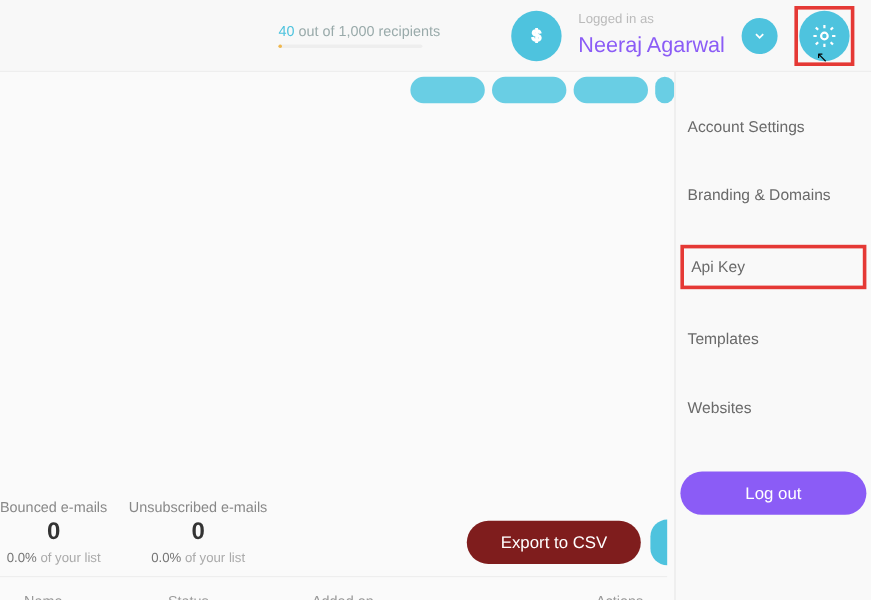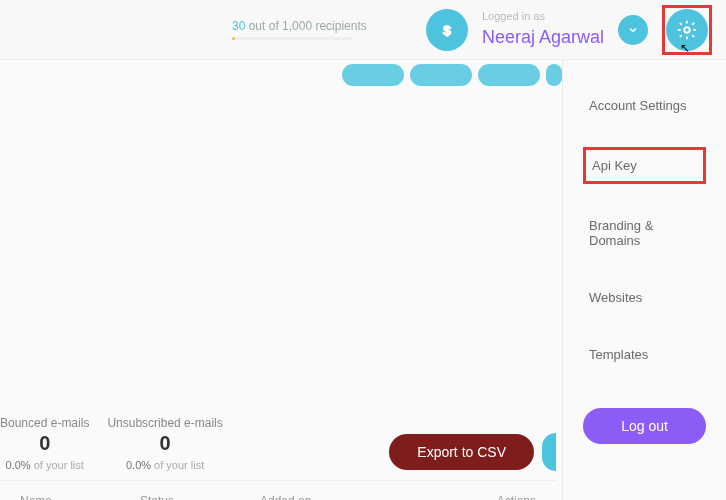--- a/index.html
+++ b/index.html
@@ -72,37 +72,37 @@
   position: absolute; left: 0; top: 420px; right: 6px; height: 40px;
   display: flex; align-items: center; padding: 0 20px; font-size: 12px; color: #999;
   border-top: 1px solid #eee;
 }
 .th-name { width: 120px; }
 .th-status { width: 120px; }
 .th-added { width: 140px; }
 .th-actions { margin-left: auto; }
 .dropdown {
   position: absolute; right: 0; top: 60px; bottom: 0; width: 164px;
-  background: #f9f9f9; border-left: 1px solid #e8e8e8; padding: 30px 20px;
+  background: #f9f9f9; border-left: 1px solid #e8e8e8; padding: 30px 4px;
   display: flex; flex-direction: column; gap: 26px;
 }
 .dd-item { color: #6a6a6a; font-size: 13px; padding: 8px 6px; cursor: pointer; }
 .dd-item.hl { border: 3px solid #e53935; }
 .btn-logout {
   background: #8b5cf6; color: #fff; border: none; border-radius: 20px;
   padding: 10px 0; font-size: 14px; cursor: pointer; margin-top: 12px;
 }
 svg { display: block; }
 </style>
 </head>
 <body>
 
 <div class="topbar">
   <div class="recipients">
-    <span class="count">30</span><span> out of 1,000 recipients</span>
+    <span class="count">40</span><span> out of 1,000 recipients</span>
     <div class="recipients-bar"></div>
   </div>
   <div class="top-circle">
     <svg width="18" height="18" viewBox="0 0 24 24" fill="none" stroke="#fff" stroke-width="2">
         <text x="12" y="18" text-anchor="middle" font-size="18" fill="#fff" font-family="Arial">$</text>
       </svg>
   </div>
   <div class="logged">
     <div>Logged in as</div>
     <div class="name">Neeraj Agarwal</div>
@@ -152,18 +152,18 @@
   <div class="table-head">
     <div class="th-name">Name</div>
     <div class="th-status">Status</div>
     <div class="th-added">Added on</div>
     <div class="th-actions">Actions</div>
   </div>
 </div>
 
 <div class="dropdown">
   <div class="dd-item">Account Settings</div>
+  <div class="dd-item">Branding &amp; Domains</div>
   <div class="dd-item hl">Api Key</div>
-  <div class="dd-item">Branding &amp; Domains</div>
+  <div class="dd-item">Templates</div>
   <div class="dd-item">Websites</div>
-  <div class="dd-item">Templates</div>
   <button class="btn-logout">Log out</button>
 </div>
 
 </body></html>

